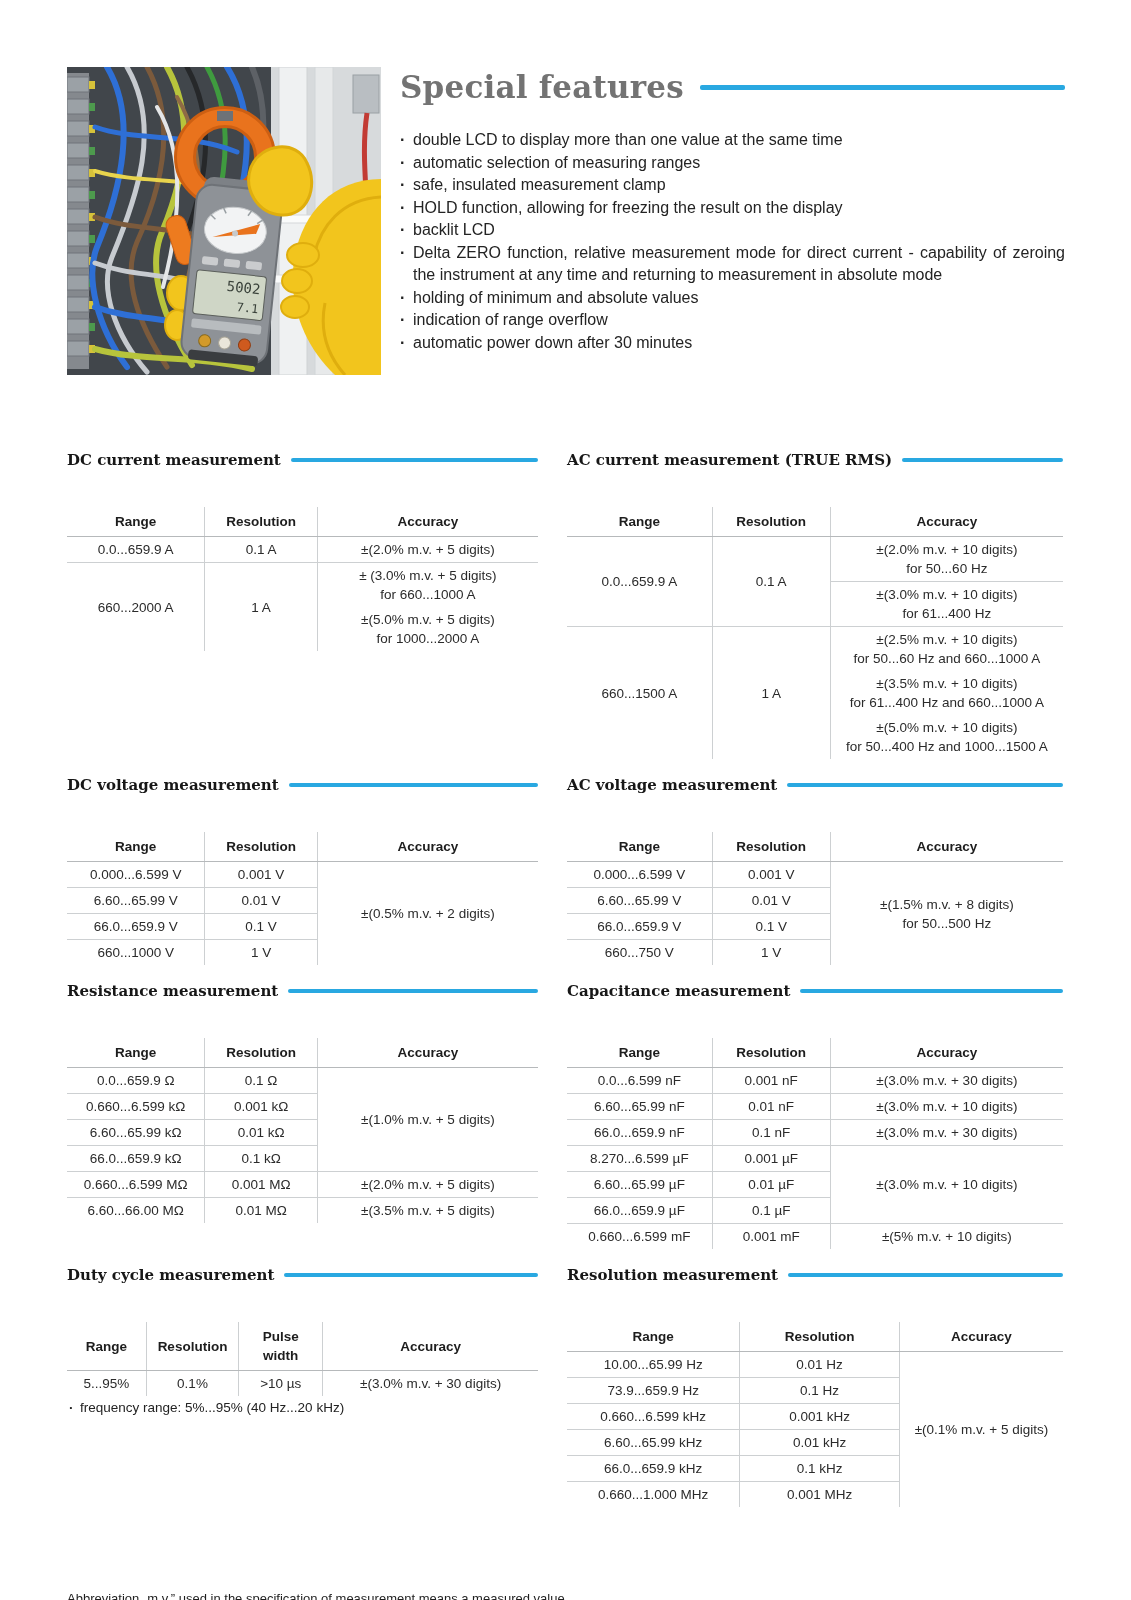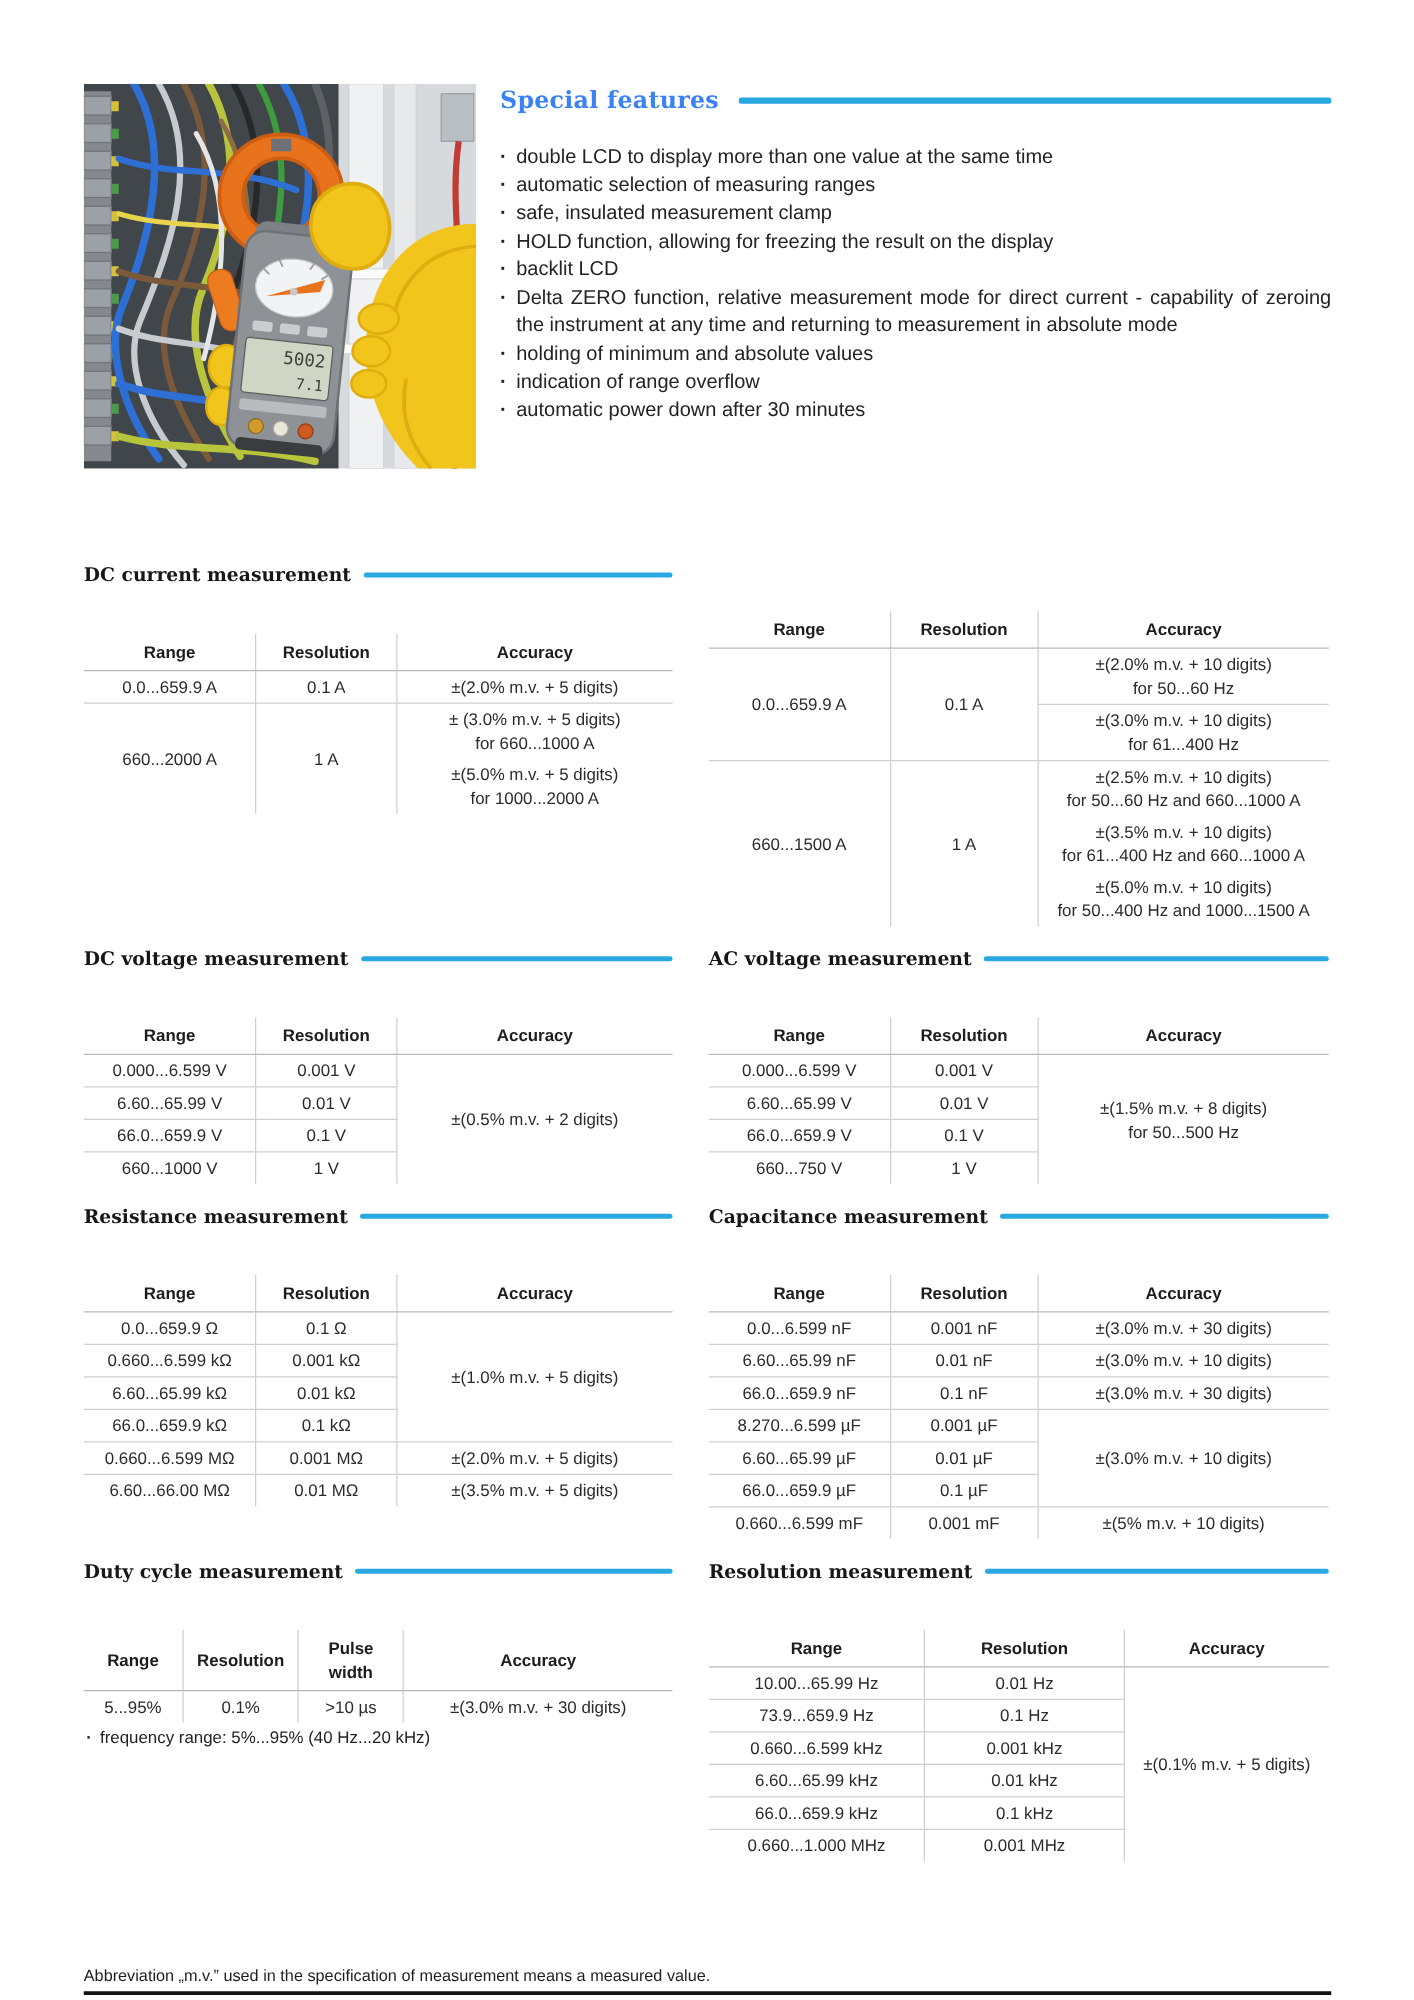--- a/index.html
+++ b/index.html
@@ -6,21 +6,21 @@
   body{width:1131px;height:1600px;overflow:hidden;position:relative;
        font-family:"Liberation Sans", sans-serif;color:#222;}
   .page{padding:67px 66px 0 67px;}
 
   
   .top-section{display:flex;align-items:flex-start;}
   .photo-wrap{width:314px;height:308px;flex:0 0 314px;overflow:hidden;}
   .features{margin-left:19px;flex:1;}
   .features-head{display:flex;align-items:center;margin-top:2px;}
   .features-head h1{margin:0;font-family:"DejaVu Serif", serif;font-weight:bold;
-                    font-size:19px;letter-spacing:.2px;color:#3b82f6;white-space:nowrap;}
+                    font-size:31px;letter-spacing:.2px;color:#737373;white-space:nowrap;}
   .features-head .rule{flex:1;height:5px;margin-left:16px;border-radius:2px;}
   .feature-list{list-style:none;margin:24px 0 0 0;padding:0;}
   .feature-list li{position:relative;padding-left:13px;font-size:16px;line-height:22.5px;
                    text-align:justify;color:#232323;}
   .feature-list li::before{content:"\00b7";position:absolute;left:0;top:0;font-weight:bold;}
 
   
   .tables-grid{display:grid;grid-template-columns:471px 496px;column-gap:29px;
                row-gap:17px;align-items:start;margin-top:76px;}
   .sec-head{display:flex;align-items:center;margin-bottom:7px;}
@@ -224,20 +224,24 @@
 for 660...1000 A</div>
                   <div class="cell-group">±(5.0% m.v. + 5 digits)
 for 1000...2000 A</div>
                 </td>
               </tr>
             </tbody>
           </table>
         </div>
     </section>
     <section>
+      <div class="sec-head">
+          <h2>AC current measurement (TRUE RMS)</h2>
+          <div class="rule accent-bg" style="background: rgb(41, 168, 225);"></div>
+        </div>
       <div>
           <table class="spec c3a">
             <thead>
               <tr>
                 <th>Range</th>
                 <th>Resolution</th>
                 <th>Accuracy</th>
               </tr>
             </thead>
             <tbody>

